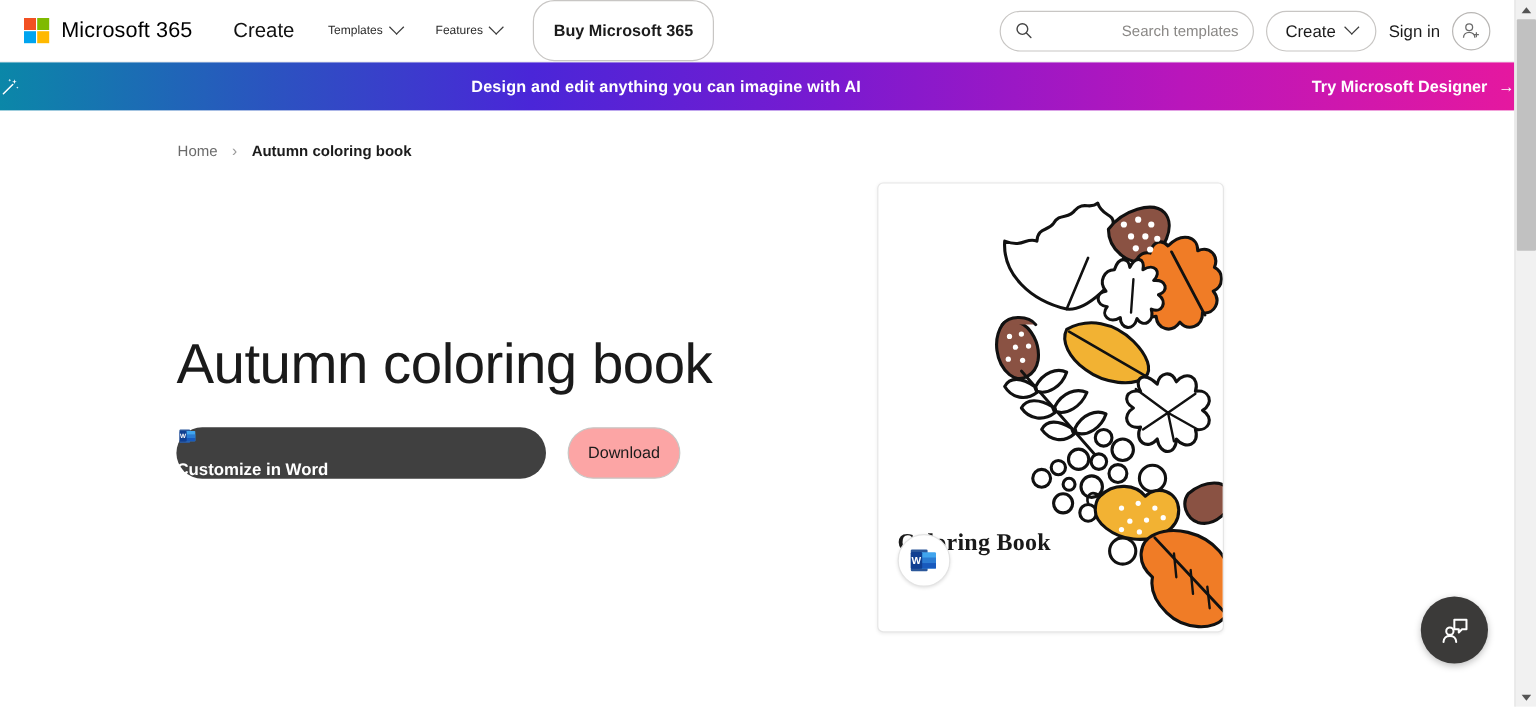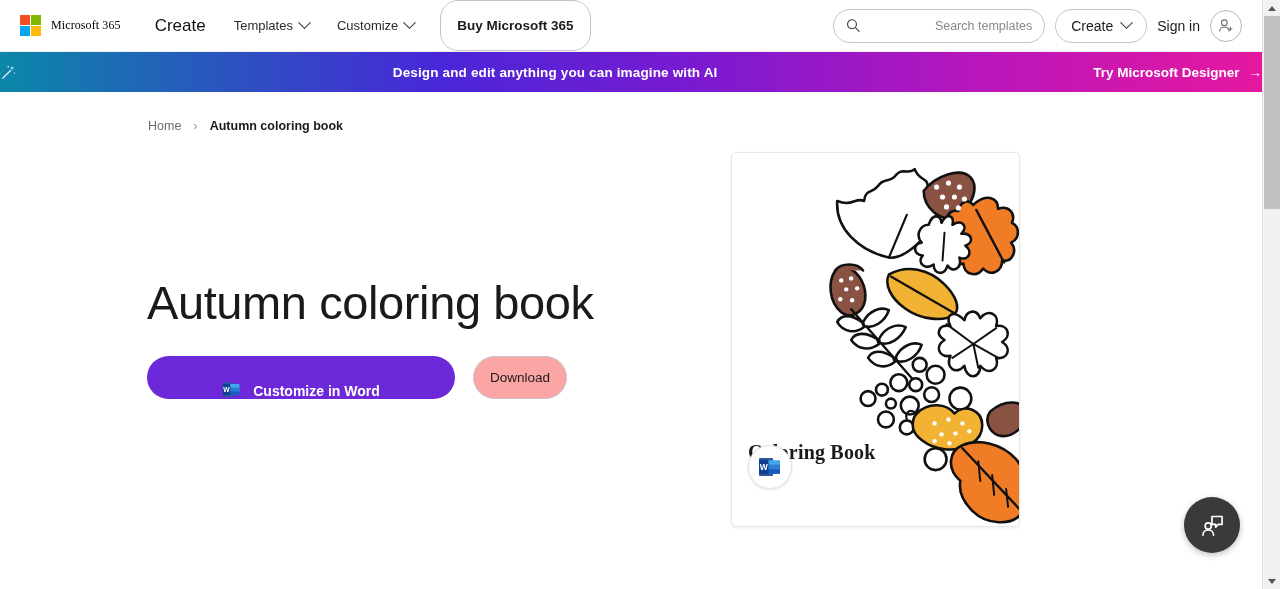--- a/index.html
+++ b/index.html
@@ -18,26 +18,26 @@
     width: 1262px; height: 52px;
     background: #ffffff;
     display: flex; align-items: center;
     border-bottom: 1px solid #f0f0f0;
   }
   .brand { display: flex; align-items: center; margin-left: 20px; }
   .ms-logo { width: 21px; height: 21px; display: grid;
     grid-template-columns: 10px 10px; grid-template-rows: 10px 10px; gap: 1px; }
   .sq { width: 10px; height: 10px; }
   .brand-name {
-    font-size: 12px; margin-left: 10px; color: #000;
-    letter-spacing: .1px; font-weight: 400; white-space: nowrap; font-family: Liberation Serif, serif;
+    font-size: 18px; margin-left: 10px; color: #000;
+    letter-spacing: .1px; font-weight: 400; white-space: nowrap;
   }
   .nav { display: flex; align-items: center; margin-left: 34px; gap: 0; }
   .nav-item {
-    font-size: 13px; color: #2b2b2b; padding: 6px 14px;
+    font-size: 10px; color: #2b2b2b; padding: 6px 14px;
     cursor: pointer; white-space: nowrap; display: flex; align-items: center; gap: 7px;
   }
   .nav-item.strong { font-size: 17px; color:#111; padding-left: 0; }
   .chev {
     width: 9px; height: 9px; border-right: 1.6px solid #3a3a3a;
     border-bottom: 1.6px solid #3a3a3a; transform: rotate(45deg) translate(-2px,-2px);
     display:inline-block;
   }
   .buy-btn {
     margin-left: 12px; border: 1px solid #c8c6c4; border-radius: 18px;
@@ -88,24 +88,25 @@
   .crumb-current { color:#1b1b1b; font-weight: bold; }
 
   
   .hero-title {
     position: absolute; left: 147px; top: 276px;
     font-size: 47px; font-weight: 400; color:#1a1a1a; letter-spacing: -.4px;
     line-height: 1.15;
   }
   .actions { position: absolute; left: 147px; top: 356px; display: flex; align-items: center; gap: 18px; }
   .btn-primary {
-    width: 308px; height: 43px; background: #6d28d9; color:#fff; border: none;
+    width: 308px; height: 43px; background: #404040; color:#fff; border: none;
     border-radius: 22px; font-size: 14px; font-weight: bold; cursor: pointer;
-    display: flex; align-items: flex-end; justify-content: center; gap: 12px;
+    display: flex; align-items: flex-start; justify-content: center; gap: 12px;
     font-family: "Liberation Sans", sans-serif;
+    flex-direction: column;
   }
   .btn-secondary {
     width: 94px; height: 43px; background: #fca5a5; color:#1b1b1b;
     border: 1px solid #c8c6c4; border-radius: 22px; font-size: 13.5px;
     cursor: pointer; font-family: "Liberation Sans", sans-serif;
   }
   .word-icon { width: 19px; height: 19px; display:block; }
 
   
   .preview-card {
@@ -172,21 +173,21 @@
 
     <div class="nav">
       <div class="nav-item strong">
         <span>Create</span>
       </div>
       <div class="nav-item">
         <span>Templates</span>
         <span class="chev"></span>
       </div>
       <div class="nav-item">
-        <span>Customize</span>
+        <span>Features</span>
         <span class="chev"></span>
       </div>
       <button class="buy-btn">Buy Microsoft 365</button>
     </div>
 
     <div class="header-right">
       <div class="search-box">
         <svg width="15" height="15" viewBox="0 0 16 16">
           <circle cx="6.6" cy="6.6" r="4.9" fill="none" stroke="#444" stroke-width="1.3"></circle>
           <line x1="10.3" y1="10.3" x2="14.4" y2="14.4" stroke="#444" stroke-width="1.3" stroke-linecap="round"></line>

